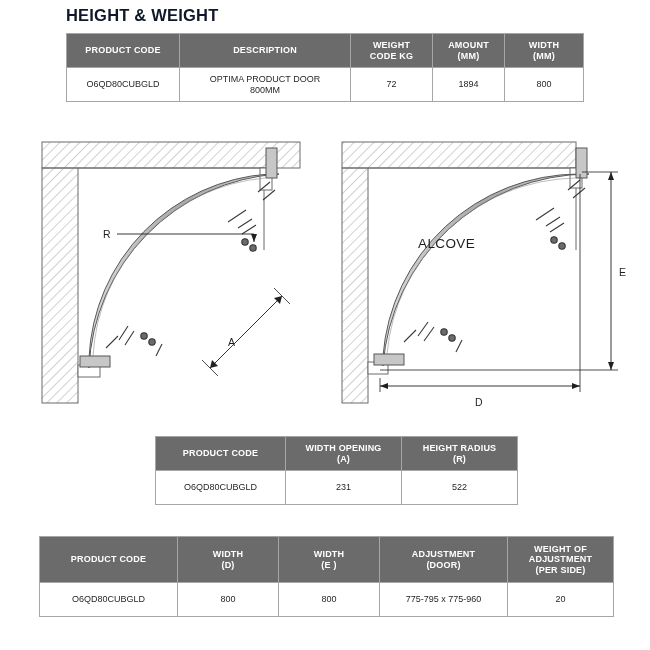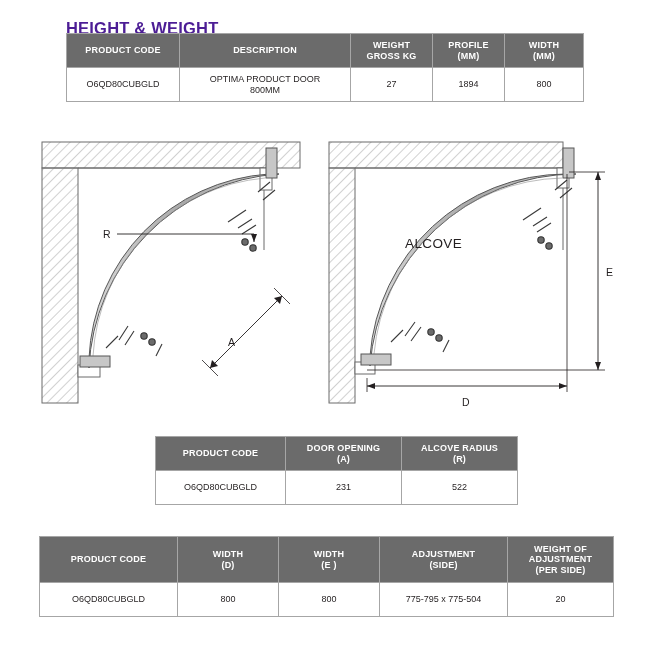--- a/index.html
+++ b/index.html
@@ -17,25 +17,25 @@
   }
   .page {
     position: absolute;
     inset: 0;
   }
 
   
   .doc-title {
     position: absolute;
     left: 66px;
-    top: 19px;
+    top: 6px;
     font-size: 16.5px;
     font-weight: bold;
     letter-spacing: 0.2px;
-    color: #4c1d95;
+    color: #0f172a;
   }
 
   
   table.spec {
     border-collapse: collapse;
     table-layout: fixed;
     background: #fff;
   }
   table.spec th, table.spec td {
     border: 1px solid #a6a6a6;
@@ -82,21 +82,21 @@
     left: 39px;
     top: 536px;
     width: 574px;
   }
 
   
   .drawing {
     position: absolute;
   }
   #drawing-left  { left: 32px;  top: 130px; }
-  #drawing-right { left: 323px; top: 130px; text-align: center; }
+  #drawing-right { left: 336px; top: 130px; text-align: center; }
 
   .dim-label {
     font-size: 10.5px;
     fill: #231f20;
     font-family: "Liberation Sans", sans-serif;
   }
   .alcove-label {
     font-size: 13.5px;
     letter-spacing: 0.4px;
     fill: #231f20;
@@ -121,40 +121,40 @@
     <thead>
       <tr>
         <th>
           <span>PRODUCT CODE</span>
         </th>
         <th>
           <span>DESCRIPTION</span>
         </th>
         <th class="two-line">
           <span>WEIGHT</span>
-          <span>GROSS KG</span>
-        </th>
-        <th class="two-line">
-          <span>PROFILE</span>
+          <span>CODE KG</span>
+        </th>
+        <th class="two-line">
+          <span>AMOUNT</span>
           <span>(MM)</span>
         </th>
         <th class="two-line">
           <span>WIDTH</span>
           <span>(MM)</span>
         </th>
       </tr>
     </thead>
     <tbody>
       <tr>
         <td>O6QD80CUBGLD</td>
         <td class="two-line">
           <span>OPTIMA PRODUCT DOOR</span>
           <span>800MM</span>
         </td>
-        <td>27</td>
+        <td>72</td>
         <td>1894</td>
         <td>800</td>
       </tr>
     </tbody>
   </table>
 
   <div class="drawing" id="drawing-left">
     <svg width="285" height="285" viewBox="0 0 285 285" xmlns="http://www.w3.org/2000/svg">
       <defs>
         <pattern id="hatchL" width="7" height="7" patternTransform="rotate(45)" patternUnits="userSpaceOnUse">
@@ -310,25 +310,25 @@
       <col style="width:130px">
       <col style="width:116px">
       <col style="width:116px">
     </colgroup>
     <thead>
       <tr>
         <th>
           <span>PRODUCT CODE</span>
         </th>
         <th class="two-line">
-          <span>DOOR OPENING</span>
+          <span>WIDTH OPENING</span>
           <span>(A)</span>
         </th>
         <th class="two-line">
-          <span>ALCOVE RADIUS</span>
+          <span>HEIGHT RADIUS</span>
           <span>(R)</span>
         </th>
       </tr>
     </thead>
     <tbody>
       <tr>
         <td>O6QD80CUBGLD</td>
         <td>231</td>
         <td>522</td>
       </tr>
@@ -351,33 +351,33 @@
         <th class="two-line" style="height:45px">
           <span>WIDTH</span>
           <span>(D)</span>
         </th>
         <th class="two-line" style="height:45px">
           <span>WIDTH</span>
           <span>(E )</span>
         </th>
         <th class="two-line" style="height:45px">
           <span>ADJUSTMENT</span>
-          <span>(SIDE)</span>
+          <span>(DOOR)</span>
         </th>
         <th class="two-line" style="height:45px">
           <span>WEIGHT OF</span>
           <span>ADJUSTMENT</span>
           <span>(PER SIDE)</span>
         </th>
       </tr>
     </thead>
     <tbody>
       <tr>
         <td>O6QD80CUBGLD</td>
         <td>800</td>
         <td>800</td>
-        <td>775-795 x 775-504</td>
+        <td>775-795 x 775-960</td>
         <td>20</td>
       </tr>
     </tbody>
   </table>
 
 </div>
 
 </body></html>

